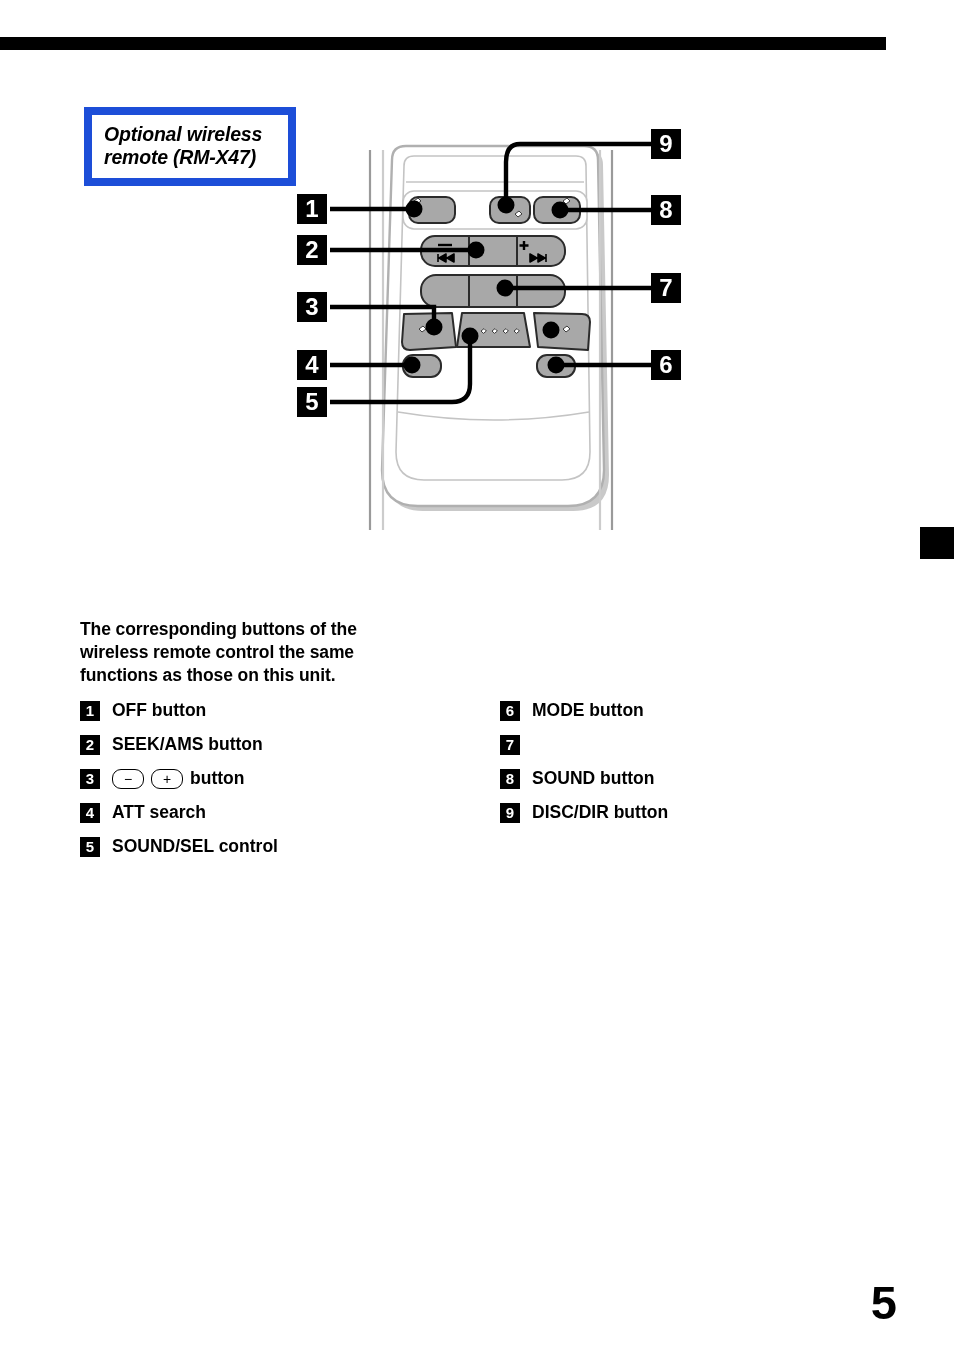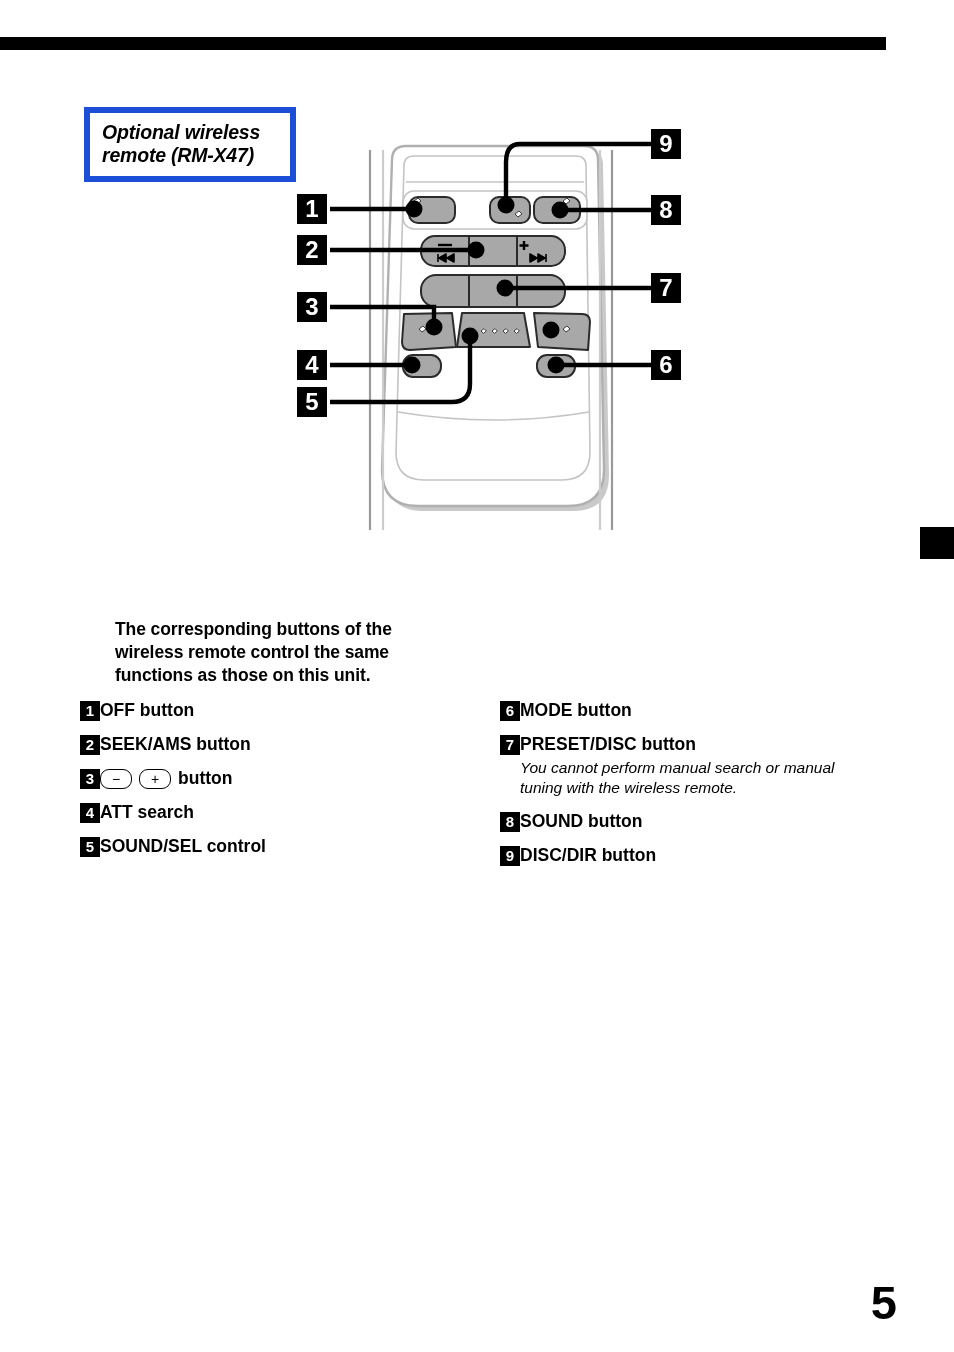--- a/index.html
+++ b/index.html
@@ -43,21 +43,21 @@
     letter-spacing: -1px;
   }
 
   
   .title-box {
     position: absolute;
     left: 84px;
     top: 107px;
     width: 212px;
     padding: 8px 10px 10px 12px;
-    border: 6px solid #1d4ed8;
+    border: 8px solid #1d4ed8;
     box-sizing: border-box;
   }
   .title-box .line {
     font-size: 19.5px;
     font-weight: bold;
     font-style: italic;
     line-height: 1.16;
     letter-spacing: -0.2px;
   }
 
@@ -79,21 +79,20 @@
     left: 80px;
     top: 618px;
     width: 840px;
   }
   .legend-intro {
     font-size: 17.5px;
     font-weight: bold;
     line-height: 1.30;
     width: 330px;
     letter-spacing: -0.1px;
-    margin-left: 35px;
   }
   .legend-cols {
     position: relative;
     margin-top: 14px;
     height: 180px;
   }
   .col {
     position: absolute;
     top: 0;
   }
@@ -111,20 +110,21 @@
     height: 20px;
     background: #000000;
     color: #ffffff;
     font-size: 15px;
     font-weight: bold;
     line-height: 20px;
     text-align: center;
     margin-top: 1px;
   }
   .item-body {
+    margin-left: 12px;
   }
   .item-label {
     font-size: 17.5px;
     font-weight: bold;
     line-height: 1.2;
     white-space: nowrap;
   }
   .item-note {
     font-size: 15.5px;
     font-style: italic;
@@ -385,24 +385,20 @@
 
       <div class="legend-item">
         <div class="badge">6</div>
         <div class="item-body">
           <div class="item-label">MODE button</div>
         </div>
       </div>
 
       <div class="legend-item">
         <div class="badge">7</div>
-        <div class="item-body">
-          <div class="item-label">PRESET/DISC button</div>
-          <div class="item-note">You cannot perform manual search or manual tuning with the wireless remote.</div>
-        </div>
       </div>
 
       <div class="legend-item">
         <div class="badge">8</div>
         <div class="item-body">
           <div class="item-label">SOUND button</div>
         </div>
       </div>
 
       <div class="legend-item">

